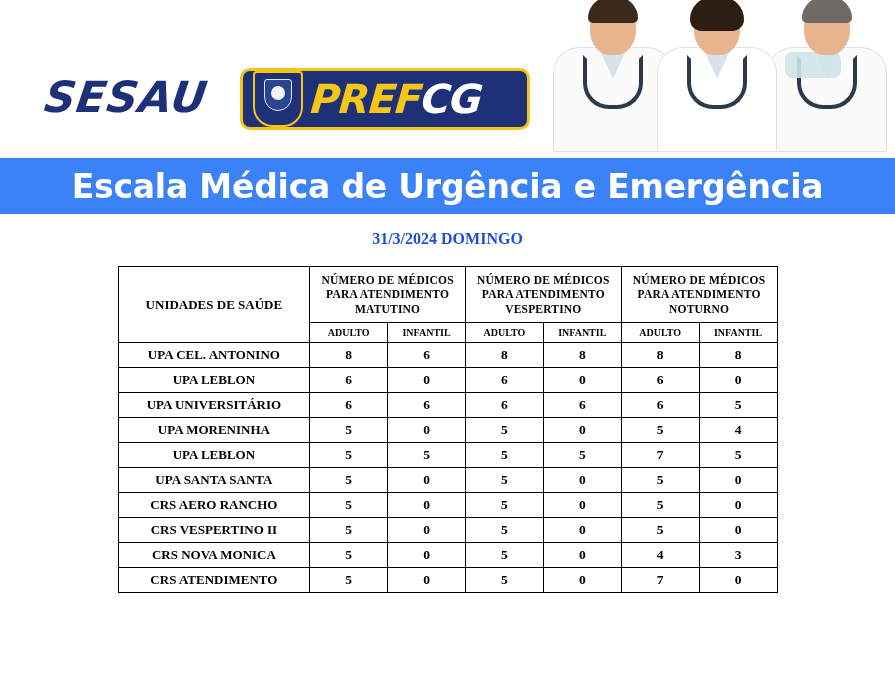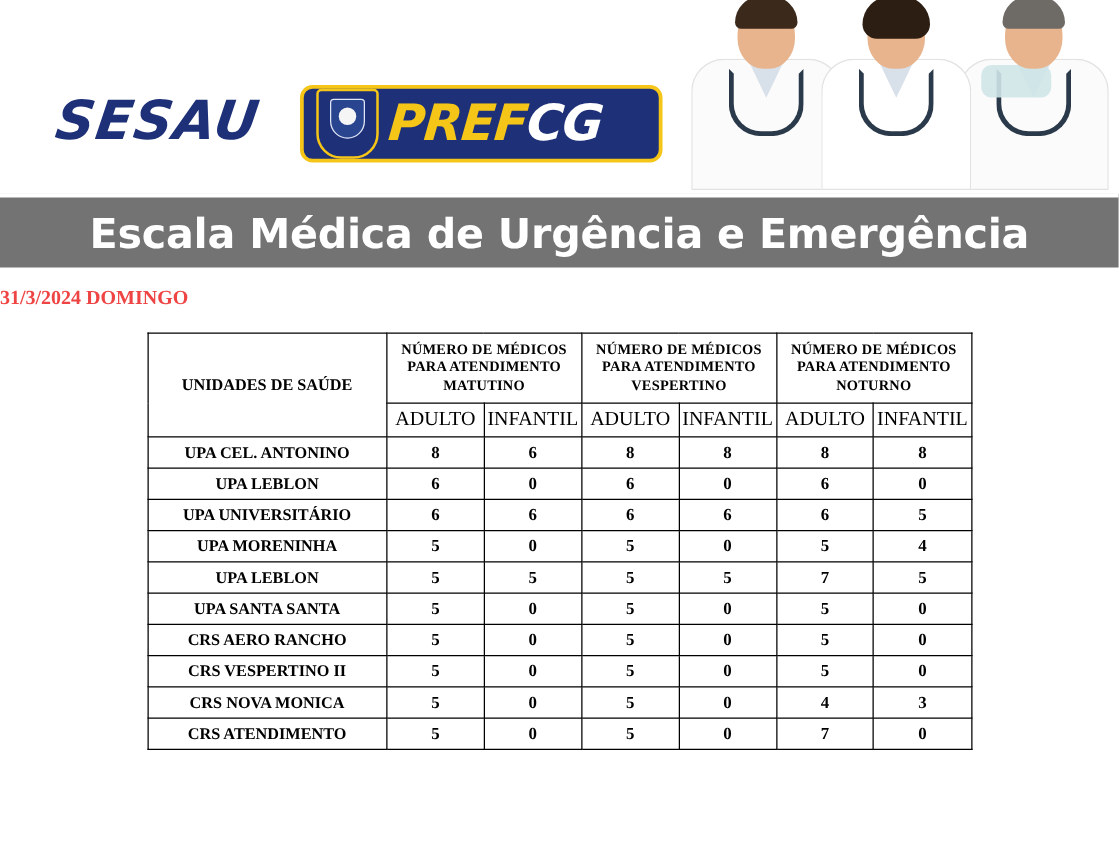--- a/index.html
+++ b/index.html
@@ -173,43 +173,43 @@
     height: 26px;
     background: #cfe6e8;
     border-radius: 8px;
     opacity: .9;
   }
 
   
   .titlebar {
     width: 895px;
     height: 56px;
-    background: #737373;
+    background: #3b82f6;
     display: flex;
     align-items: center;
     justify-content: center;
     border-top: 3px solid #ffffff;
   }
   .titlebar .title {
     font-family: "DejaVu Sans", sans-serif;
     font-weight: bold;
     font-size: 33px;
     color: #ffffff;
     letter-spacing: -0.2px;
     white-space: nowrap;
   }
 
   
   .datebar {
-    text-align: left;
+    text-align: center;
     margin-top: 16px;
     font-family: "Liberation Serif", serif;
     font-weight: bold;
     font-size: 16px;
-    color: #ef4444;
+    color: #1d4ed8;
   }
 
   
   .table-wrap {
     margin: 18px auto 0 auto;
     width: 660px;
   }
   table.scale {
     border-collapse: collapse;
     width: 100%;
@@ -230,22 +230,22 @@
     text-align: center;
   }
   table.scale th.unidades {
     font-size: 13px;
     font-weight: bold;
     padding: 6px 8px;
     width: 175px;
     margin-left: 31px;
   }
   table.scale th.sub {
-    font-size: 16px;
-    font-weight: normal;
+    font-size: 10px;
+    font-weight: bold;
     padding: 4px 2px;
   }
   table.scale td.unit {
     font-size: 13px;
     font-weight: bold;
     padding: 4px 17px;
   }
   table.scale td.num {
     font-size: 13.5px;
     font-weight: bold;

